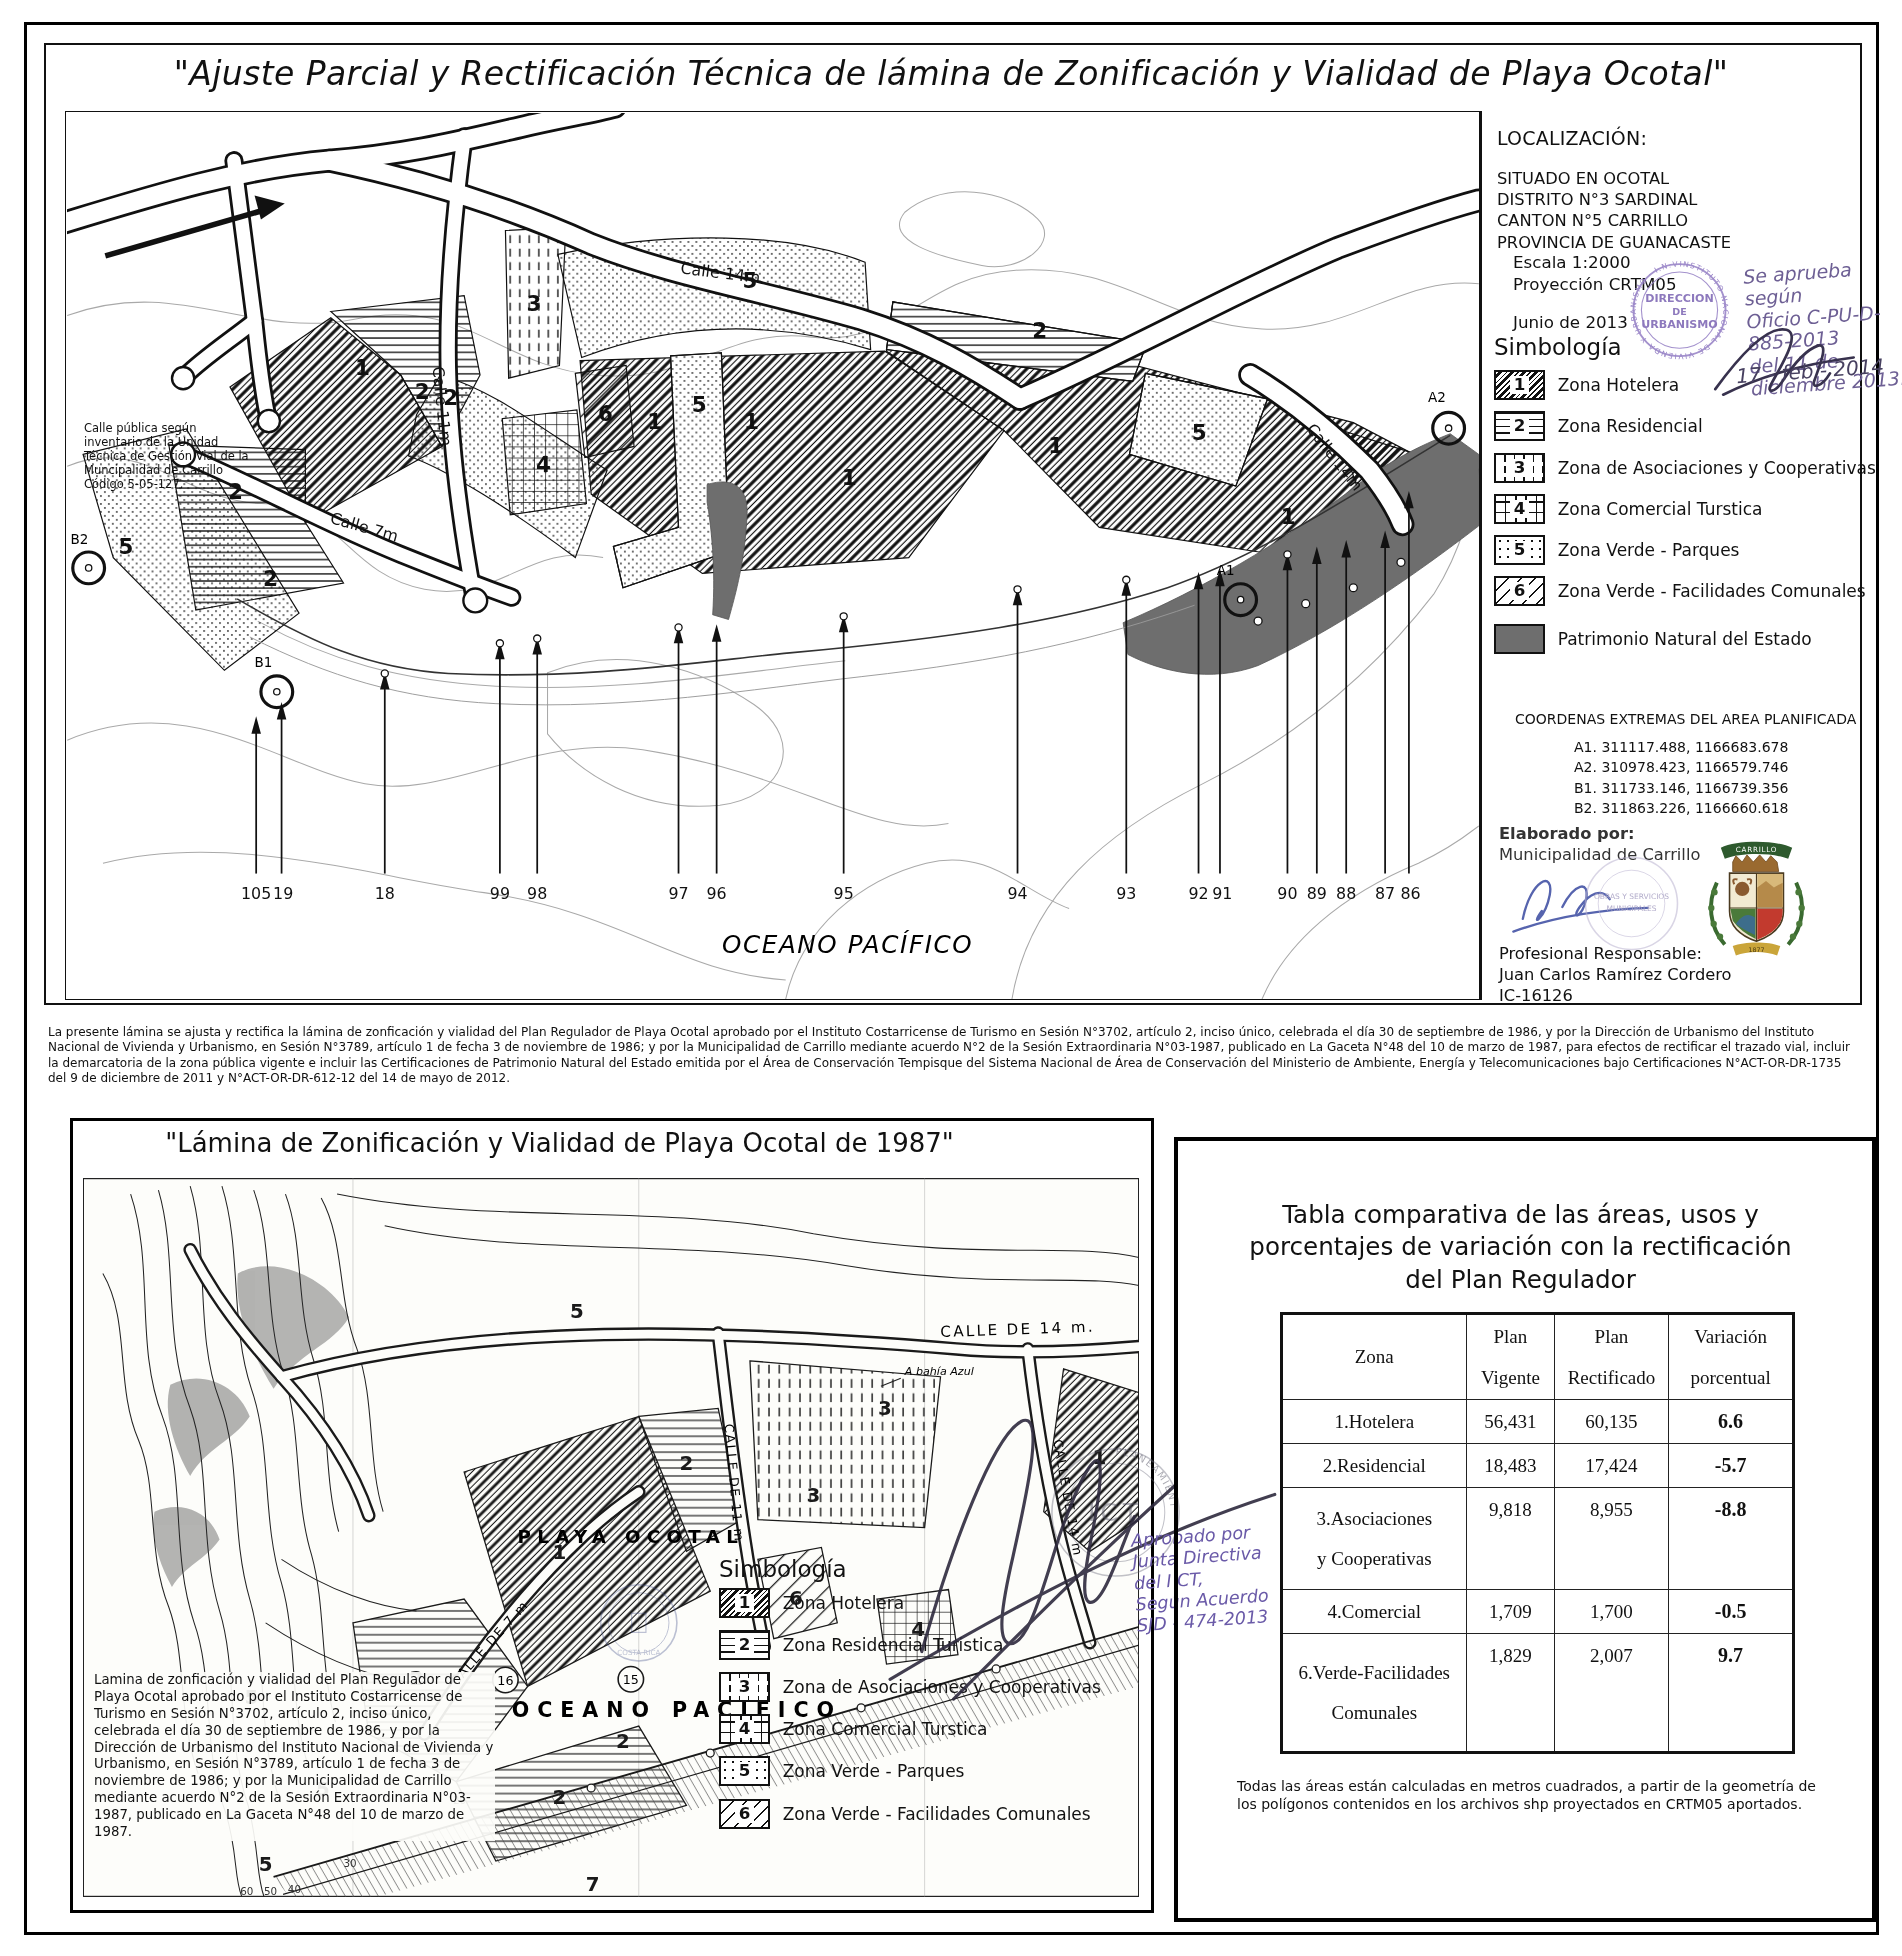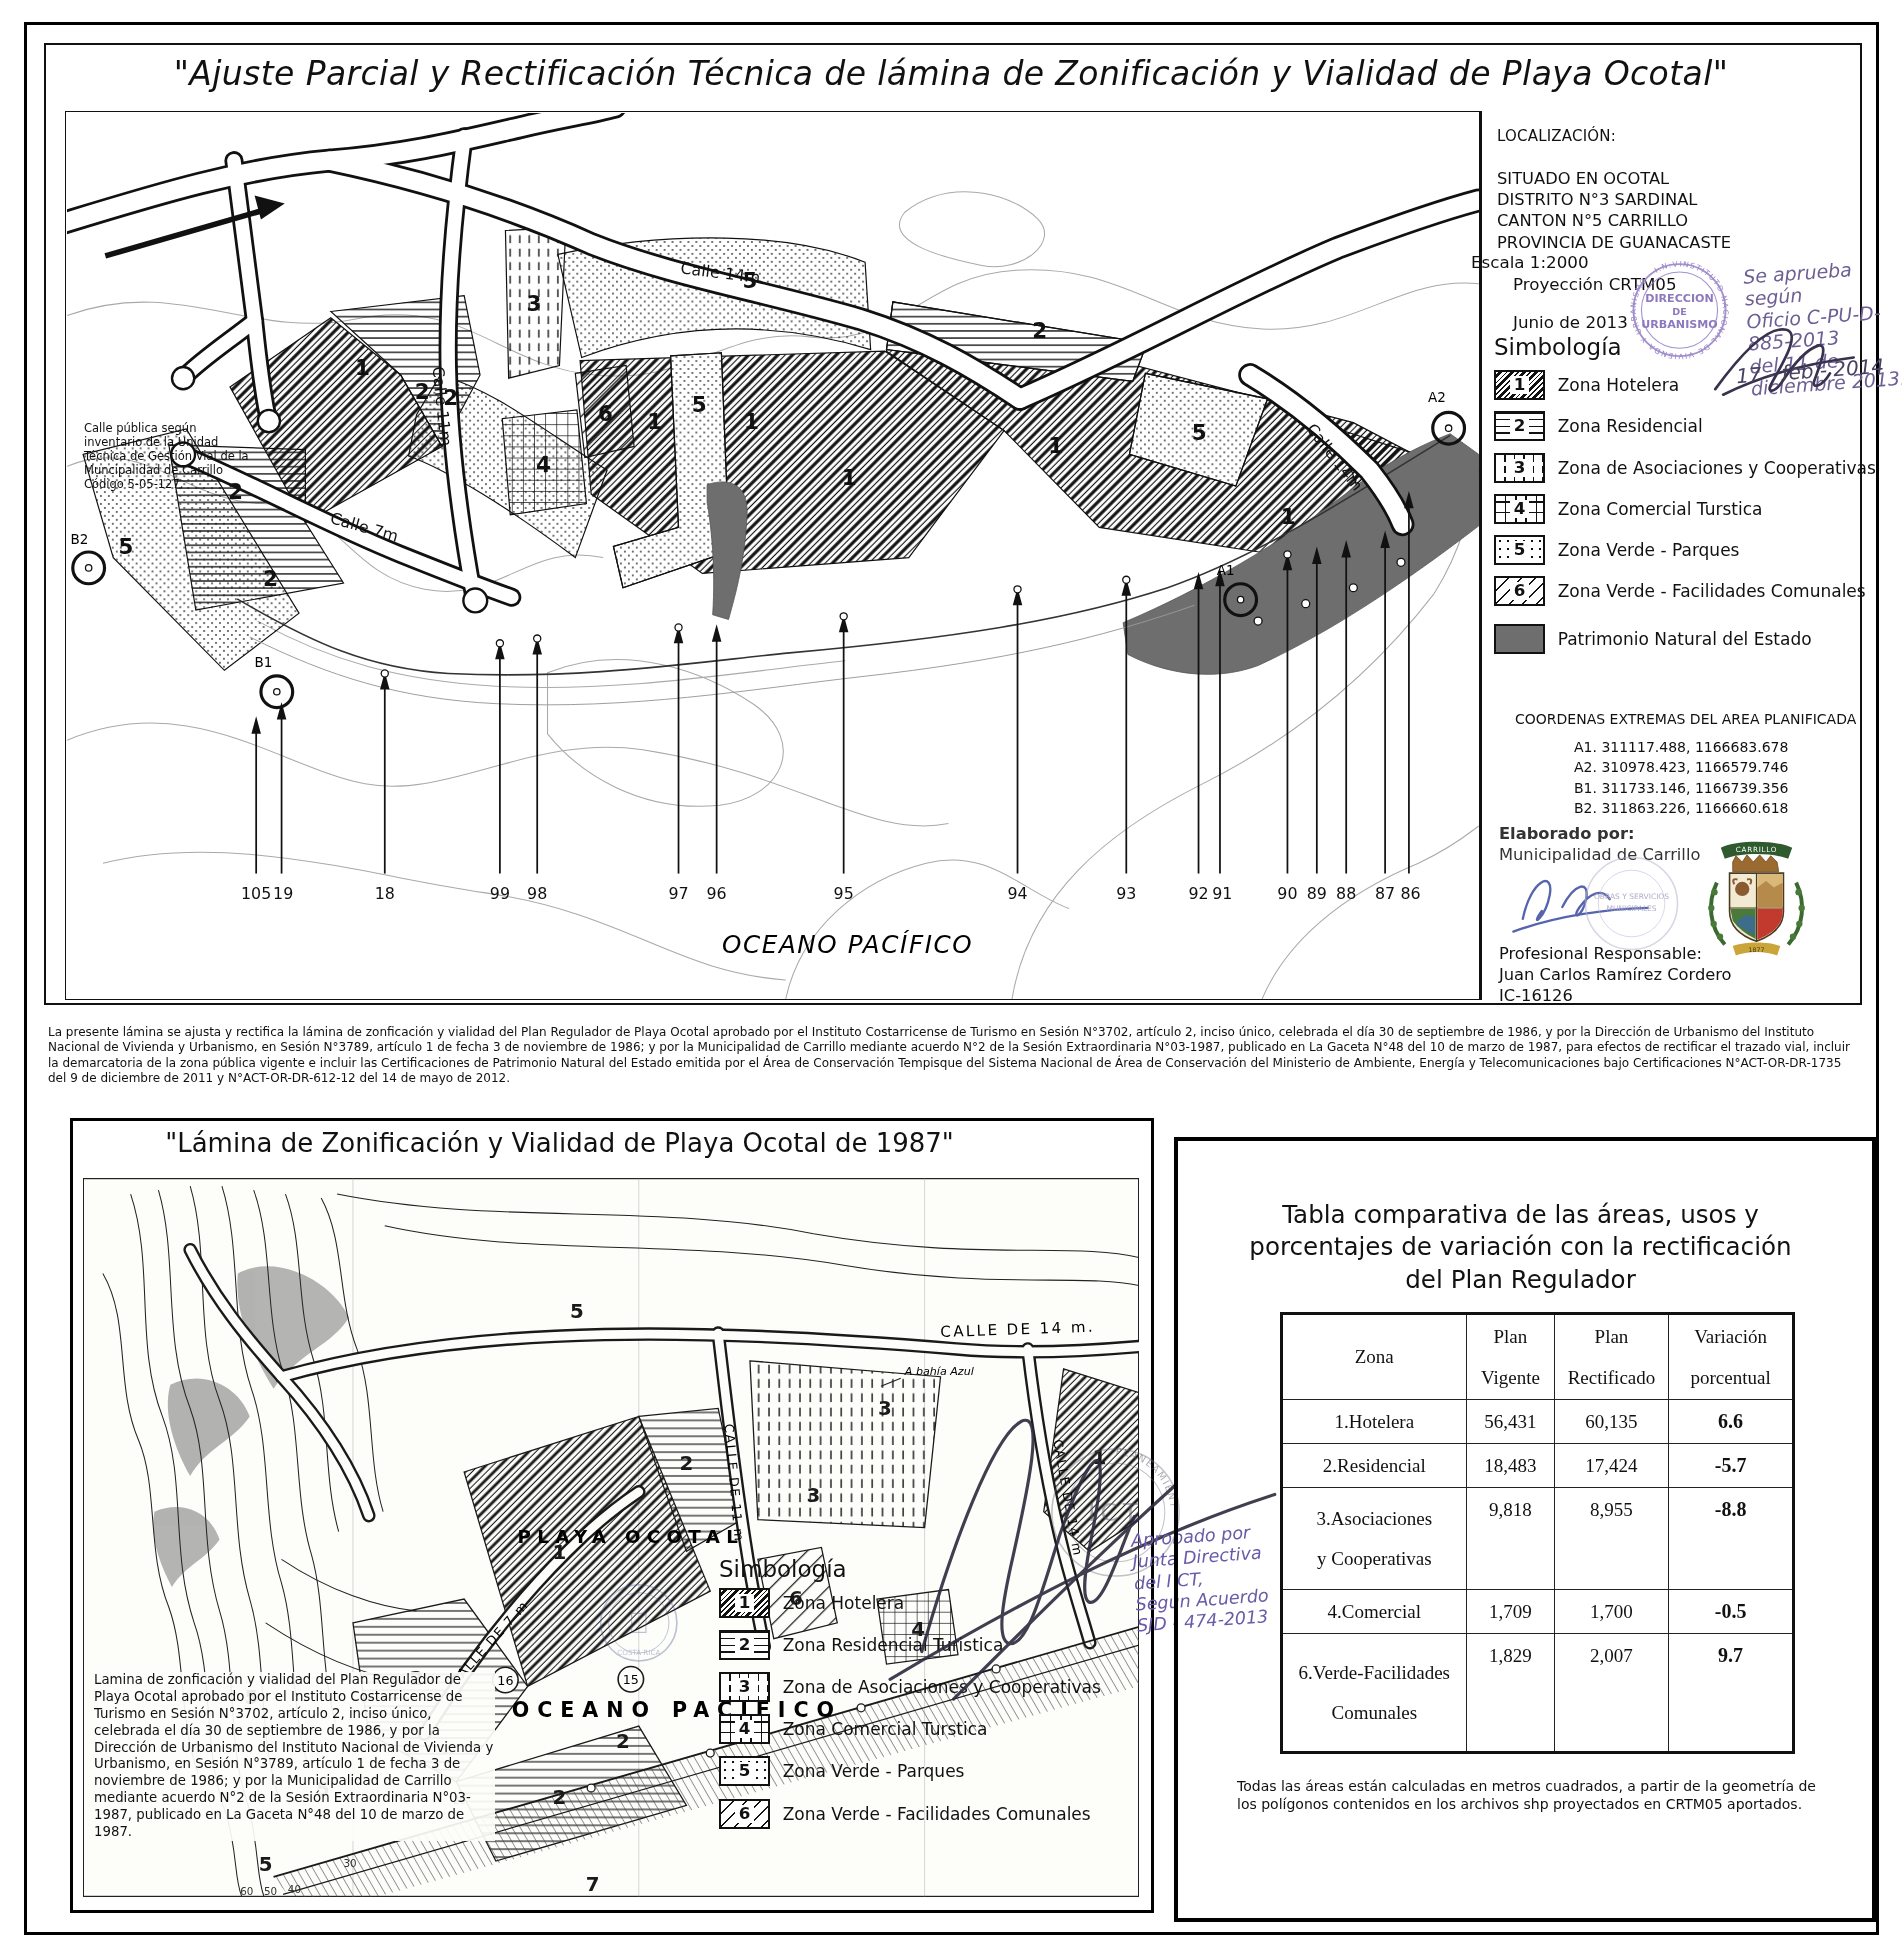--- a/index.html
+++ b/index.html
@@ -2,21 +2,21 @@
 <html style="font-size:12.7px"><head>
 <meta charset="utf-8">
 <style>
   html,body{margin:0;padding:0;background:#e8e8e8}
   #page{position:relative;width:1903px;height:1957px;background:#fff;font-family:"DejaVu Sans",sans-serif;color:#111;overflow:hidden}
   .abs{position:absolute}
   .pre{white-space:pre-line}
   .frame{border:3.2px solid #000}
   .title-main{font-style:italic;font-size:33px;text-align:center;letter-spacing:0.4px}
   .title-old{font-size:26px;text-align:center}
-  .loc-h{font-size:15px;letter-spacing:0.2px}
+  .loc-h{font-size:19px;letter-spacing:0.2px}
   .loc-l{font-size:16.3px;line-height:1.3}
   .meta{font-size:16.7px;line-height:1.35}
   .simb-h{font-size:23px;font-weight:normal}
   .lg{position:absolute;display:flex;align-items:center;gap:12.7px}
   .lg .lab{font-size:17px}
   .sw{width:51px;height:30px;border:2px solid #111;display:flex;align-items:center;justify-content:center;box-sizing:border-box;flex:none}
   .sw b{background:#fff;padding:0 4px;font-size:16.7px;line-height:17.5px}
   .p1{background:repeating-linear-gradient(135deg,#fff 0 2px,#111 2px 4.8px,#fff 4.8px 7.1px,#111 7.1px 8.3px)}
   .p2{background:repeating-linear-gradient(0deg,#fff 0 5.2px,#111 5.2px 6.7px)}
   .p3{background:repeating-linear-gradient(180deg,rgba(255,255,255,0) 0 7.1px,#fff 7.1px 11px),repeating-linear-gradient(90deg,#fff 0 8px,#111 8px 9.5px)}
@@ -296,21 +296,21 @@
 Muncipalidad de Carrillo
 Código 5-05-127.</div>
 
   <div class="abs loc-h" style="left:1497px;top:127px">LOCALIZACIÓN:</div>
   <div class="abs loc-l" style="left:1497px;top:168px">
     <div>SITUADO EN OCOTAL</div>
       <div>DISTRITO N°3 SARDINAL</div>
     <div>CANTON N°5 CARRILLO</div>
       <div>PROVINCIA DE GUANACASTE</div>
   </div>
-  <div class="abs meta" style="left:1471px;top:251px">Escala 1:2000</div>
+  <div class="abs meta" style="left:1513px;top:251px">Escala 1:2000</div>
   <div class="abs meta" style="left:1513px;top:273px">Proyección CRTM05</div>
   <div class="abs meta" style="left:1513px;top:311px">Junio de 2013</div>
 
   <svg class="abs" style="left:1620px;top:253px" width="119" height="119" viewBox="0 0 150 150">
     <circle cx="75" cy="72" r="58" fill="none" stroke="#9a86c8" stroke-width="2.4" opacity=".9"></circle>
     <circle cx="75" cy="72" r="48" fill="none" stroke="#9a86c8" stroke-width="1.4" opacity=".9"></circle>
     <defs>
         <path id="invur" d="M75,17 A55,55 0 1 1 74.9,17"></path>
       </defs>
     <text font-size="9.5" fill="#9a86c8" letter-spacing="1.5"><textPath href="#invur">INSTITUTO NACIONAL DE VIVIENDA Y URBANISMO · I.N.V.U. ·</textPath></text>

